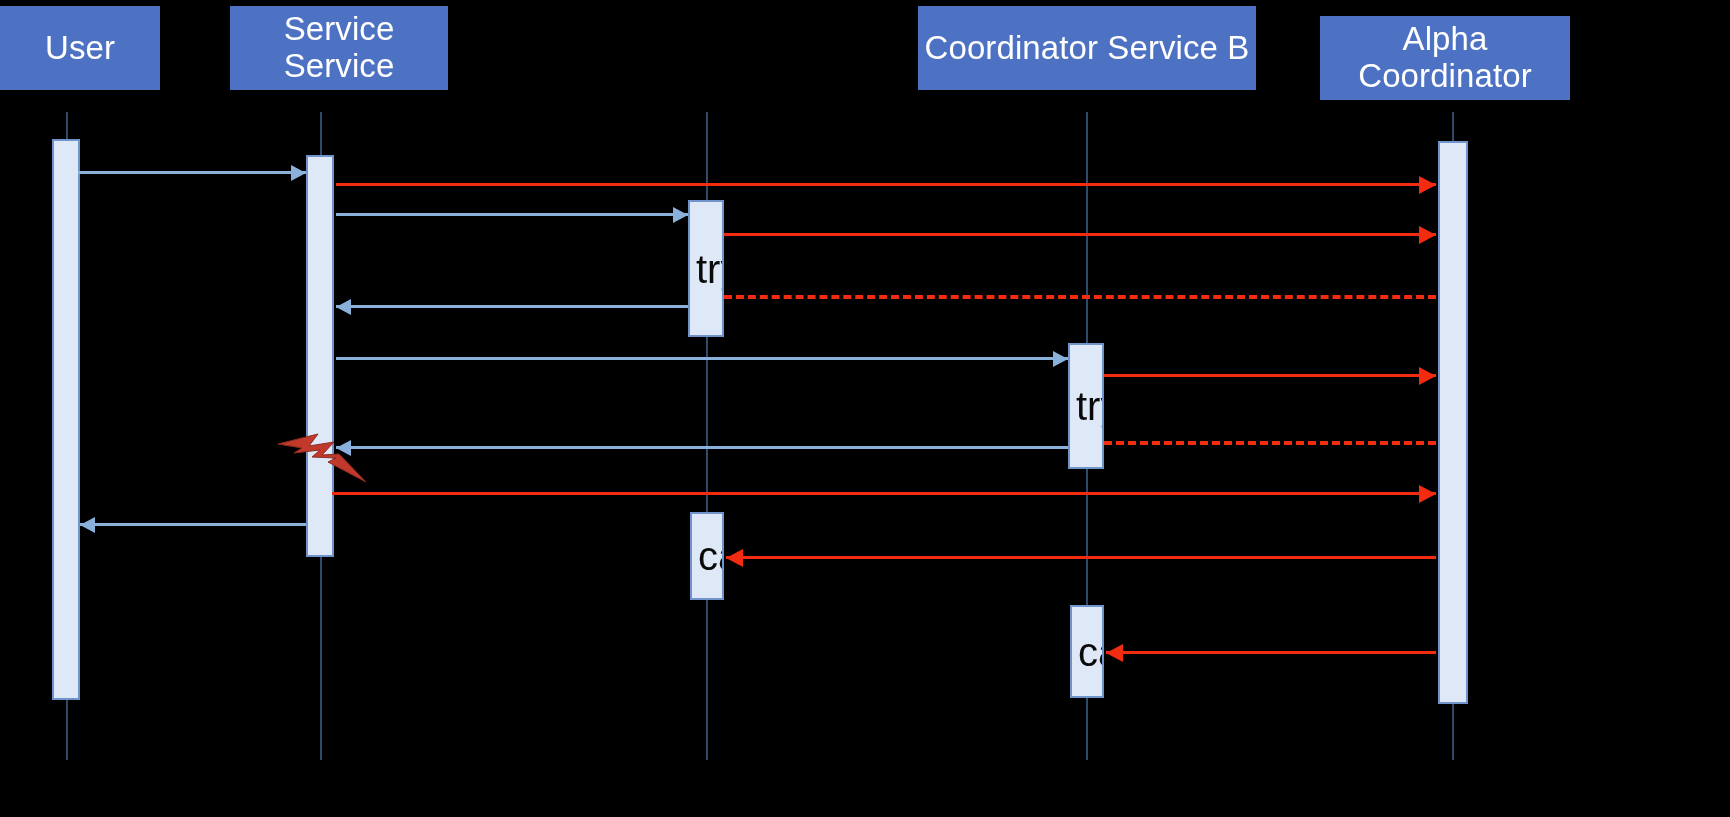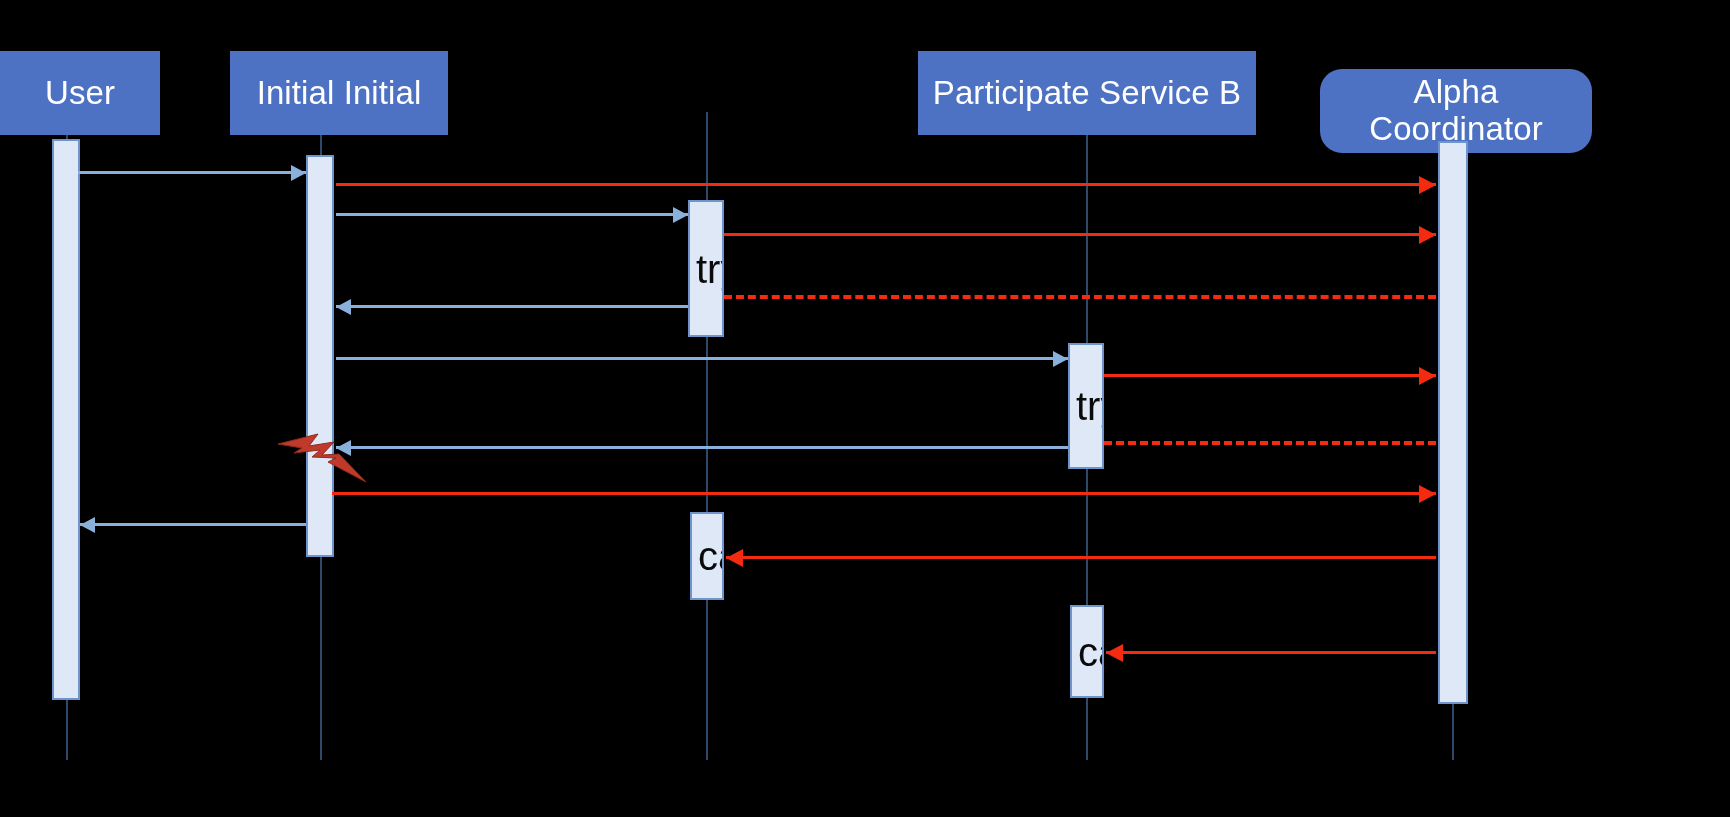--- a/index.html
+++ b/index.html
@@ -28,21 +28,20 @@
     display: flex;
     align-items: center;
     justify-content: center;
     text-align: center;
     font-size: 33px;
     font-weight: 400;
     line-height: 1.12;
     letter-spacing: 0.1px;
     padding: 2px 6px;
     white-space: pre-line;
-    margin-top: 45px;
   }
 
   
   .lifeline {
     position: absolute;
     width: 2px;
     background: #2E4A6B;
   }
 
   
@@ -128,26 +127,26 @@
 <div id="diagram-root">
 
   <div class="lifeline" style="left:66px;  top:112px; height:648px;"></div>
   <div class="lifeline" style="left:320px; top:112px; height:648px;"></div>
   <div class="lifeline" style="left:706px; top:112px; height:648px;"></div>
   <div class="lifeline" style="left:1086px;top:112px; height:648px;"></div>
   <div class="lifeline" style="left:1452px;top:112px; height:648px;"></div>
 
   <div class="participant-box" style="left:0px; top:6px; width:160px; height:84px;">User</div>
 
-  <div class="participant-box" style="left:230px; top:6px; width:218px; height:84px;">Initial Initial</div>
-
-
-  <div class="participant-box" style="left:918px; top:6px; width:338px; height:84px;">Participate Service B</div>
-
-  <div class="participant-box" style="left:1320px; top:24px; width:272px; height:84px;border-radius:22px;">Alpha
+  <div class="participant-box" style="left:230px; top:6px; width:218px; height:84px;">Service Service</div>
+
+
+  <div class="participant-box" style="left:918px; top:6px; width:338px; height:84px;">Coordinator Service B</div>
+
+  <div class="participant-box" style="left:1320px; top:16px; width:250px; height:84px;">Alpha
 Coordinator</div>
 
   <div class="activation" style="left:52px; top:139px; width:28px; height:561px;"></div>
 
   <div class="activation" style="left:306px; top:155px; width:28px; height:402px;"></div>
 
   <div class="activation" style="left:1438px; top:141px; width:30px; height:563px;"></div>
 
   <div class="activation" style="left:688px; top:200px; width:36px; height:137px;">
     <span class="act-label">try</span>

